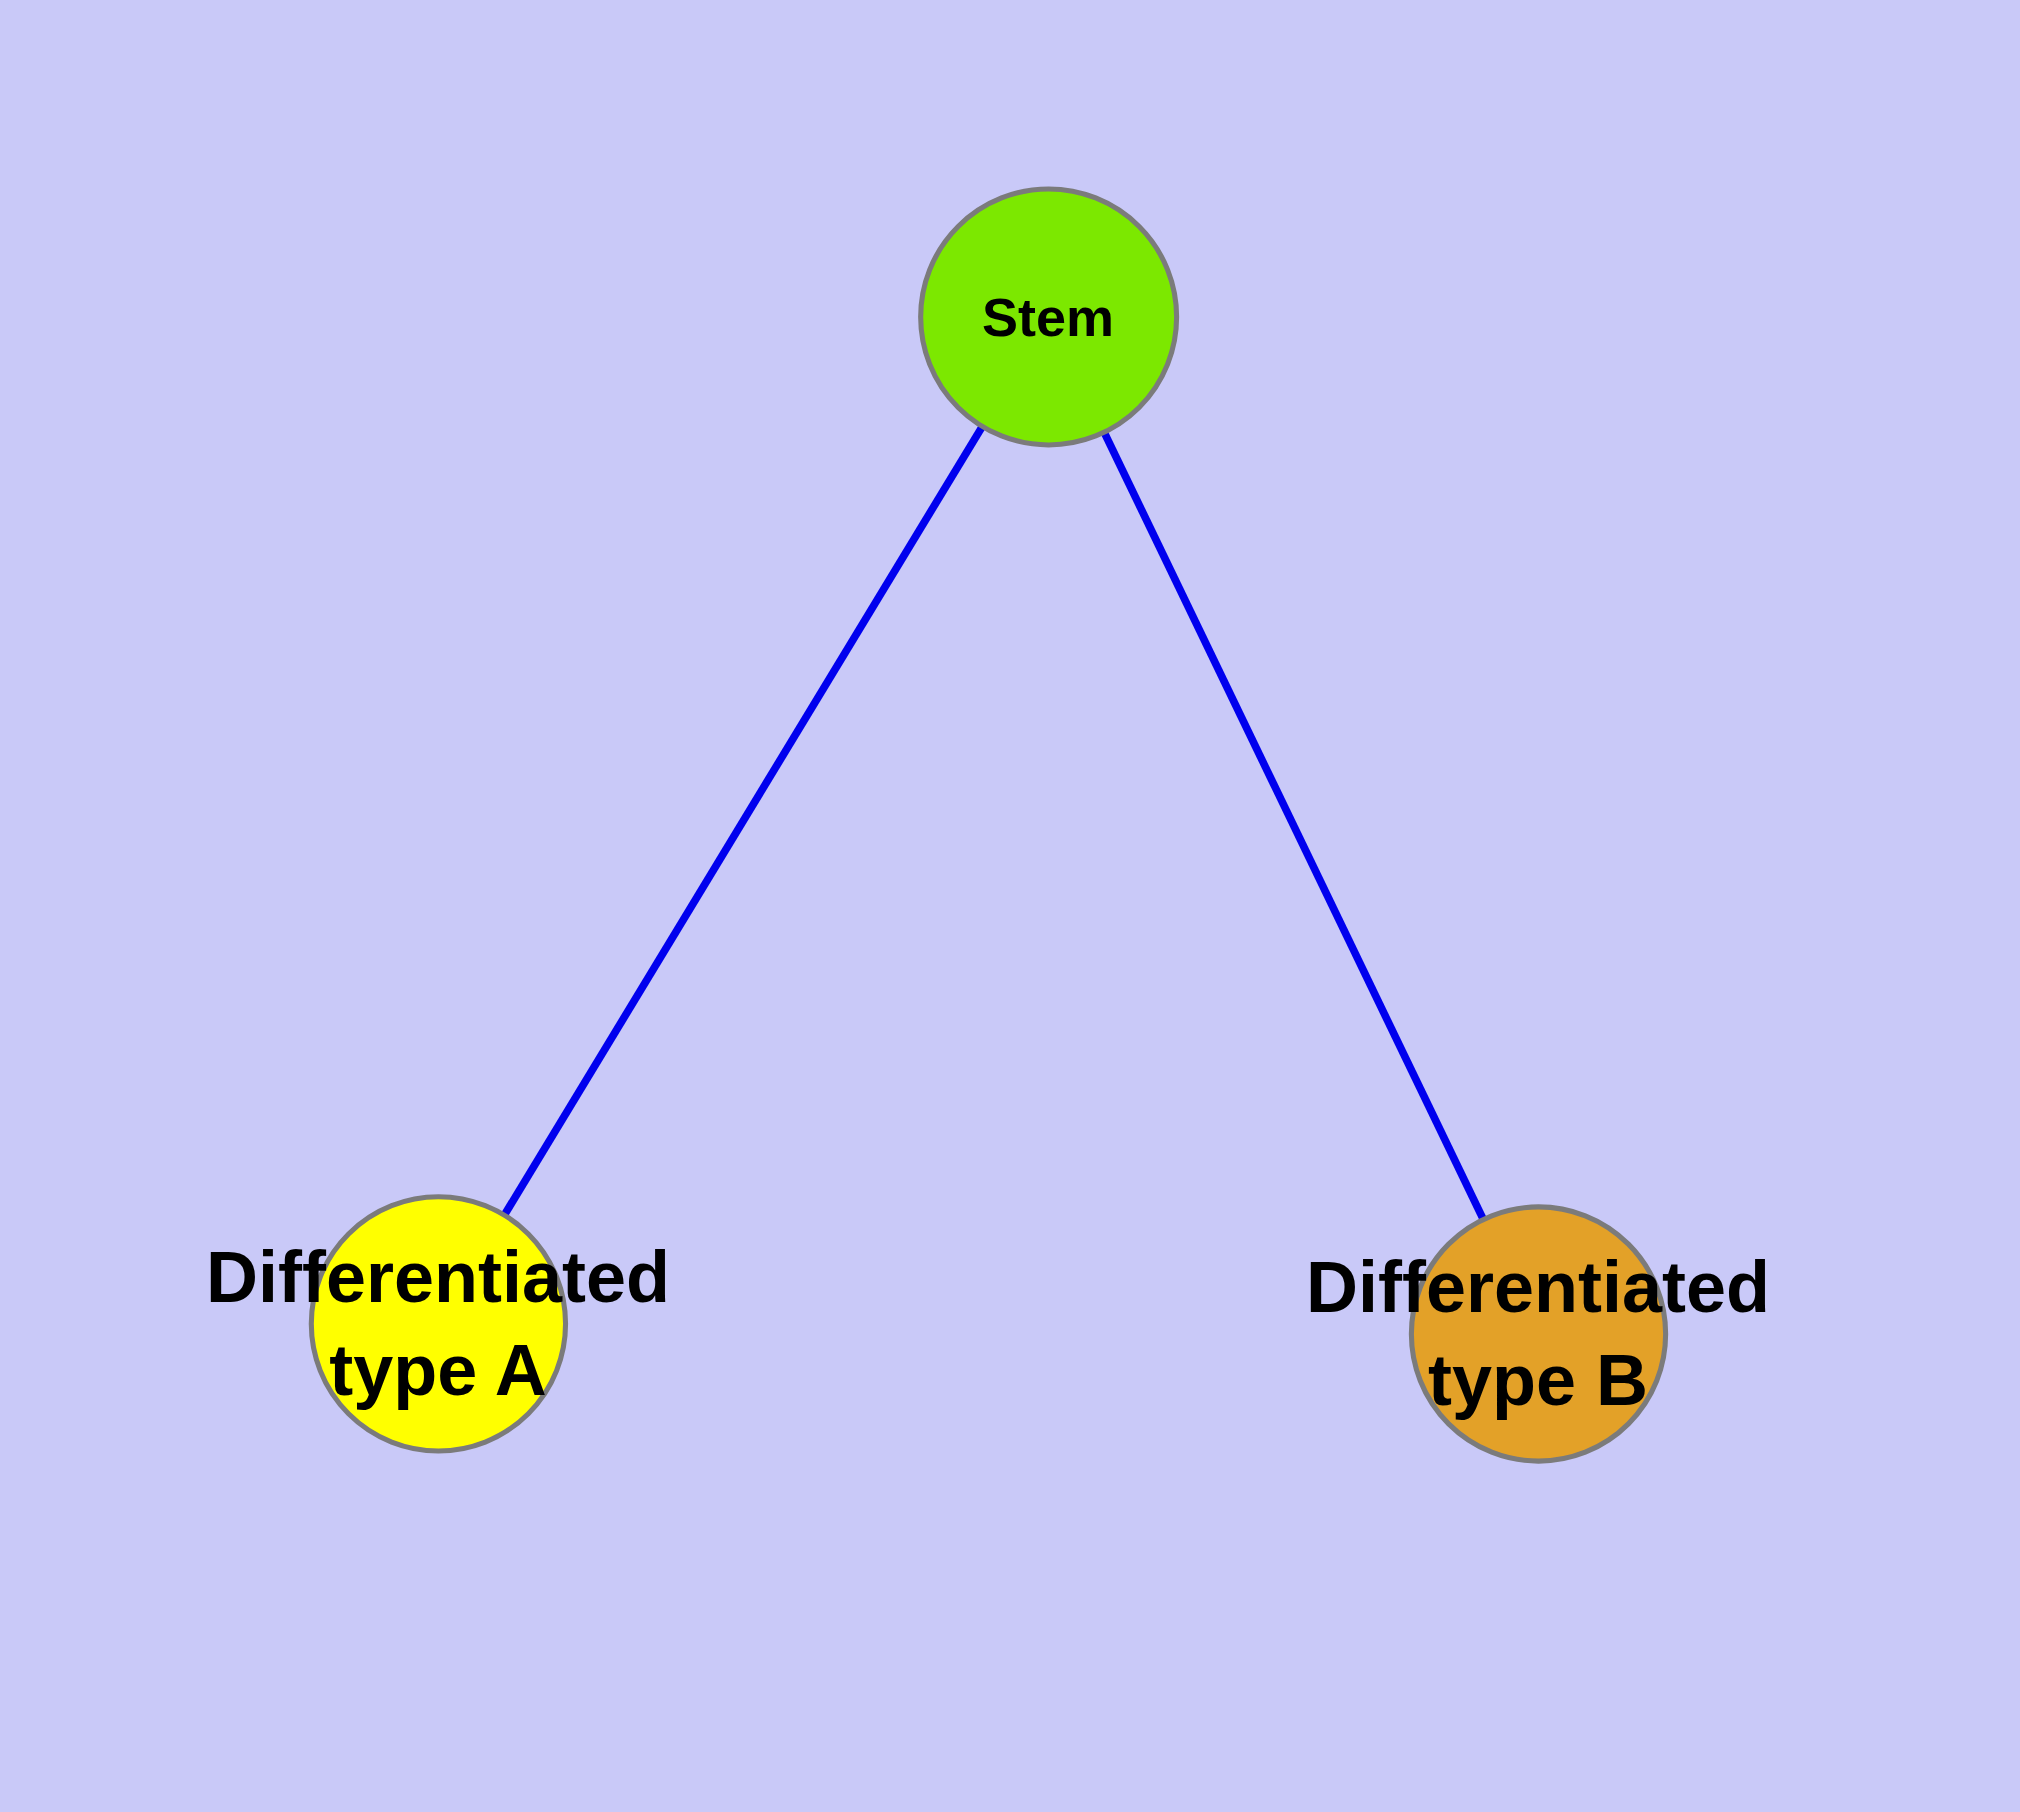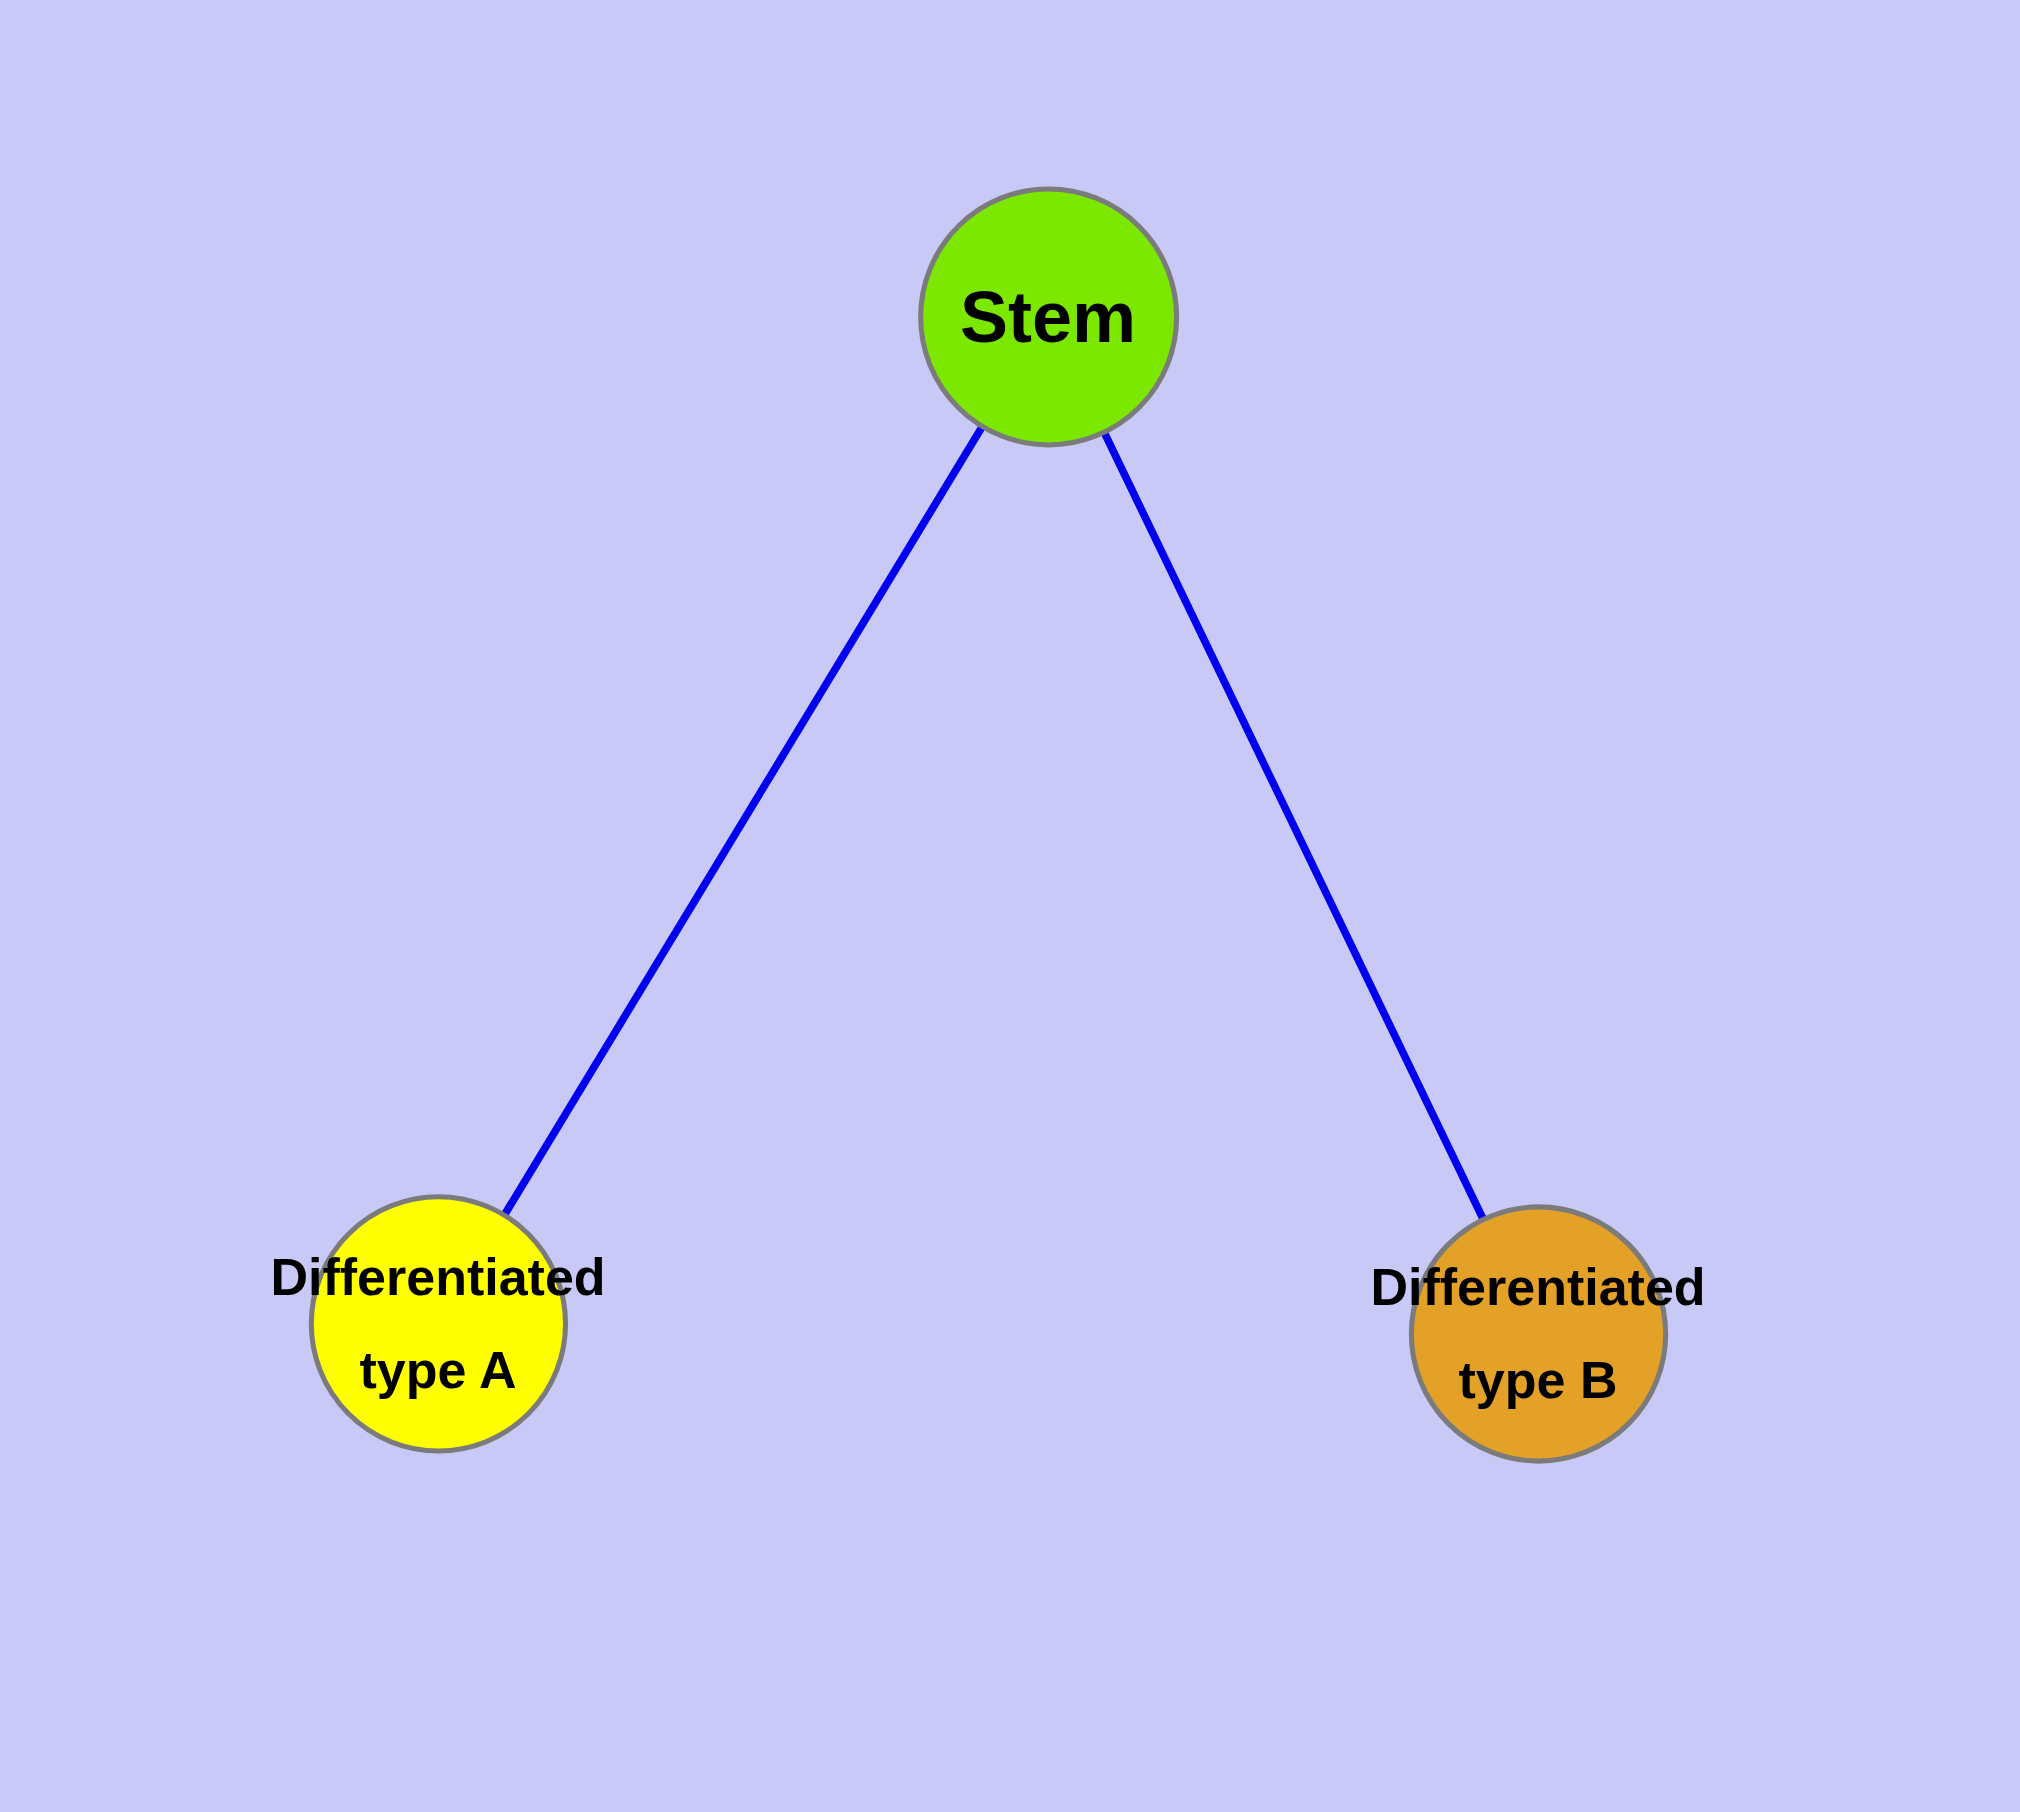--- a/index.html
+++ b/index.html
@@ -37,25 +37,25 @@
     transform: translate(-50%, -50%);
     color: #000000;
     font-weight: bold;
     text-align: center;
     white-space: pre-line;
     line-height: 93px;
     letter-spacing: 0px;
     pointer-events: none;
   }
   .node-label.single {
-    font-size: 72px;
+    font-size: 54px;
     line-height: 81px;
   }
   .node-label.double {
-    font-size: 52px;
+    font-size: 72px;
   }
 </style>
 </head>
 <body>
 
 <div class="diagram-canvas" style="background: rgb(201, 201, 248);">
 
   <svg viewBox="0 0 2384 2138">
 
     <line class="edge-line" x1="1237" y1="374" x2="517" y2="1562" stroke="#0000EE"></line>

